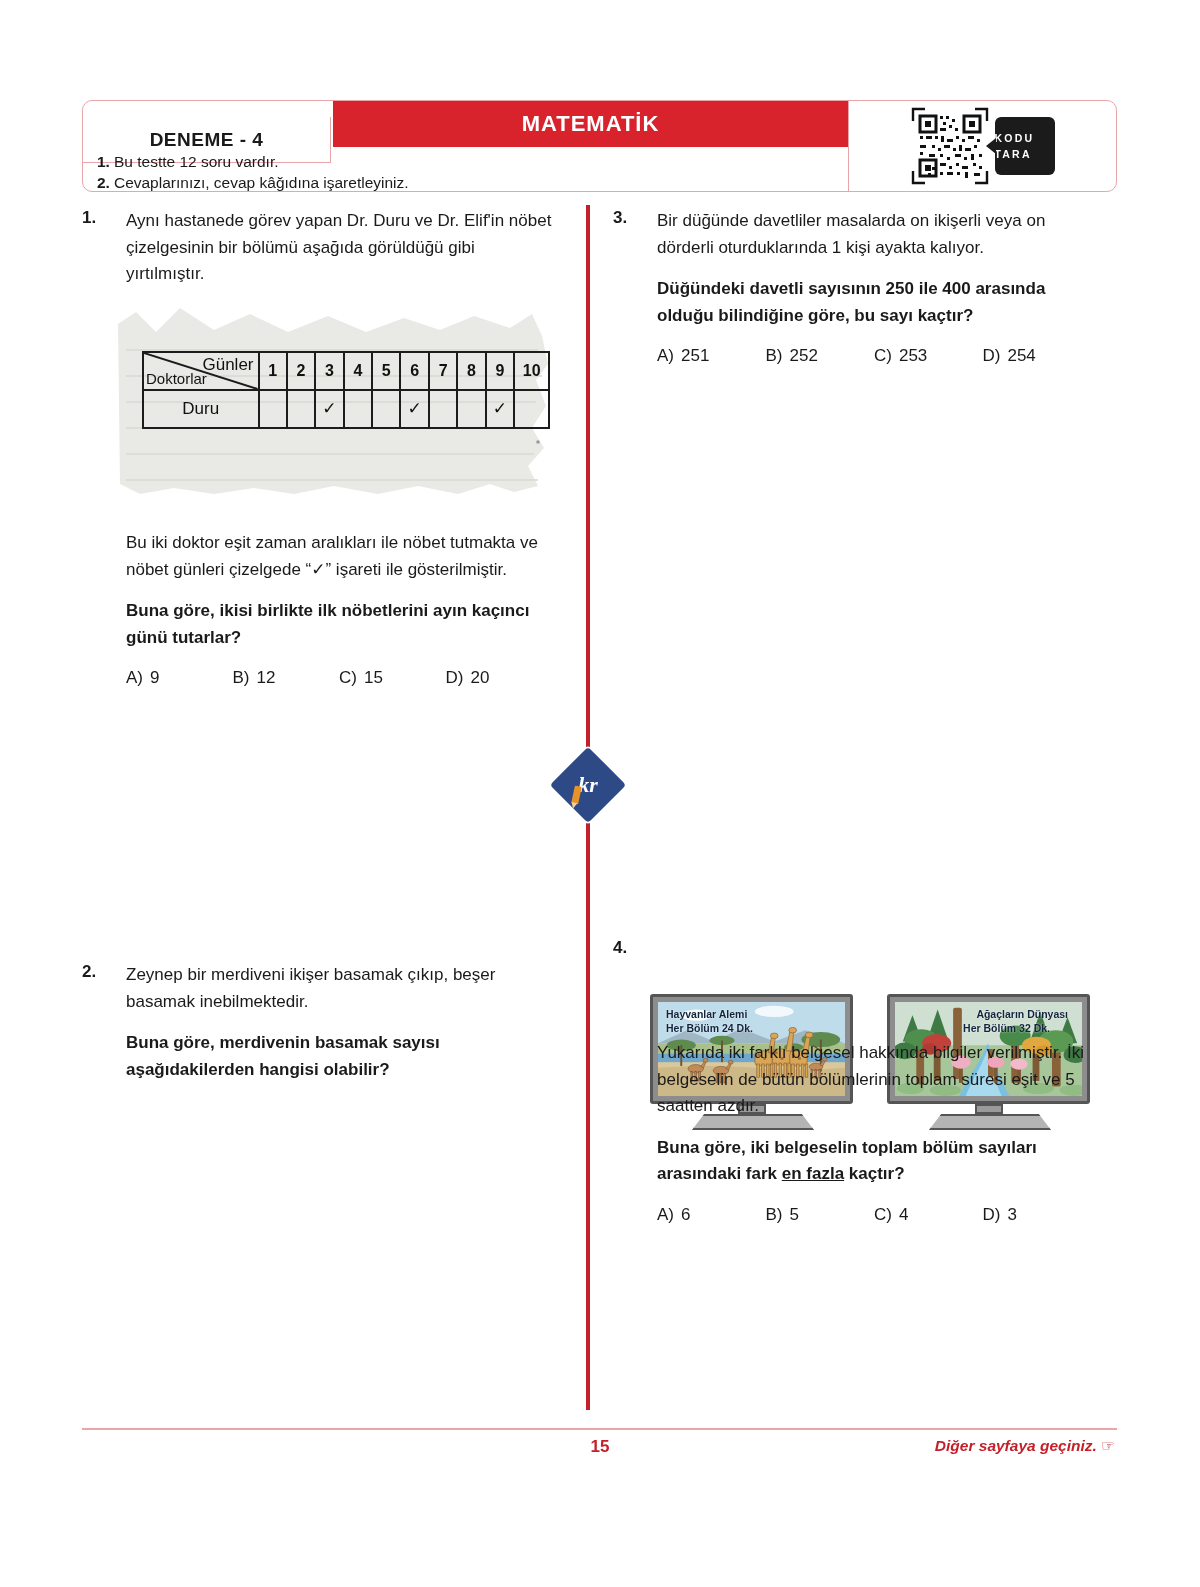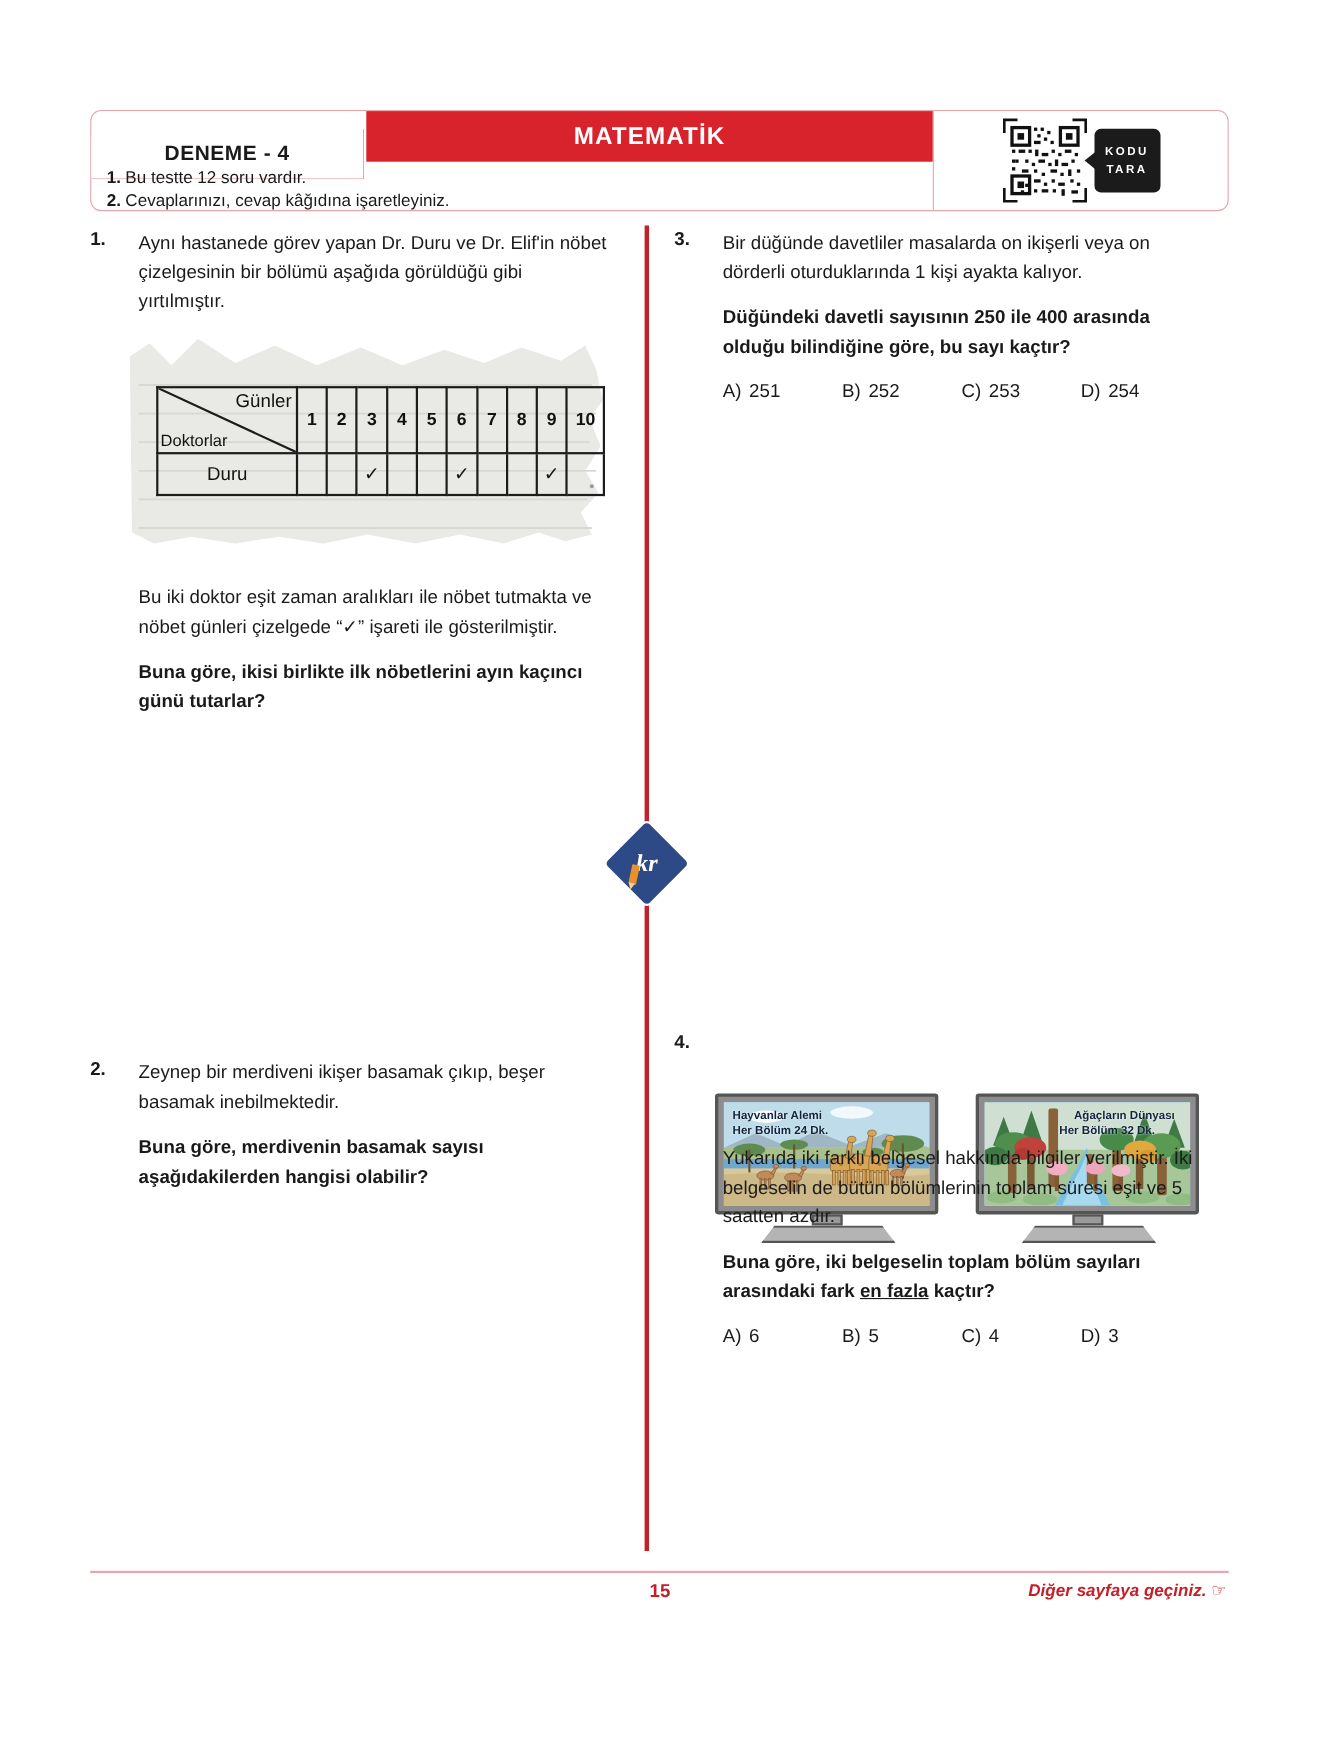--- a/index.html
+++ b/index.html
@@ -38,21 +38,21 @@
   .hdr-qr{
     position:absolute;right:0px;top:0px;width:268px;height:90px;
     border-left:1.5px solid #e8a6ab;
     display:flex;align-items:center;justify-content:center;gap:6px;
     box-sizing:border-box;
   }
   .qr-wrap{position:relative;width:78px;height:78px;}
   .qr-frame{position:absolute;inset:0;}
   .kodu-bubble{
     position:relative;width:60px;height:58px;background:#1b1b1b;border-radius:6px;
-    display:flex;flex-direction:column;align-items:center;justify-content:center;
+    display:flex;flex-direction:column;justify-content:center;
     color:#fff;font-weight:bold;font-size:10.5px;letter-spacing:2.2px;line-height:1.55;
   }
   .kodu-bubble::before{
     content:"";position:absolute;left:-9px;top:21px;
     border-top:8px solid transparent;border-bottom:8px solid transparent;
     border-right:10px solid #1b1b1b;
   }
   .hdr-rules{
     position:absolute;left:0;top:46px;width:767px;height:44px;
     padding:4px 0 0 14px;box-sizing:border-box;
@@ -115,21 +115,21 @@
   }
   .sched td,.sched th{
     border:2px solid #1c1c1c;
     height:34px;text-align:center;vertical-align:middle;
     font-weight:normal;background:transparent;
   }
   .sched td.day{width:26px;font-weight:bold;font-size:16px;}
   .sched td.day.wide{width:32px;}
   .sched td.name{width:120px;font-size:17px;}
   .corner{
-    position:relative;width:120px;height:54px;padding:12px;
+    position:relative;width:120px;height:54px;padding:0;
   }
   .corner .g{position:absolute;right:4px;top:2px;font-size:17px;}
   .corner .d{position:absolute;left:2px;bottom:2px;font-size:15px;}
   .corner .slash{position:absolute;left:0;top:0;width:100%;height:100%;}
   .chk{font-size:17px;font-weight:bold;line-height:1;}
 
   
   .tvs{position:absolute;left:650px;top:994px;width:460px;height:140px;}
   .tv{position:absolute;top:0;width:215px;height:140px;}
   .tv-frame{
@@ -321,20 +321,26 @@
         <td class="day wide"><span class="chk"></span></td>
       </tr>
     </tbody>
       </table>
   </div>
 
   <div class="q" style="left:82px;top:530px;width:470px;">
     <div class="q-body">
       <div class="q-text">Bu iki doktor eşit zaman aralıkları ile nöbet tutmakta ve nöbet günleri çizelgede “✓” işareti ile gösterilmiştir.</div>
       <div class="q-text bold">Buna göre, ikisi birlikte ilk nöbetlerini ayın kaçıncı günü tutarlar?</div>
+      <div class="options">
+        <div class="opt"><span class="let">A)</span><span>9</span></div>
+        <div class="opt"><span class="let">B)</span><span>12</span></div>
+        <div class="opt"><span class="let">C)</span><span>15</span></div>
+        <div class="opt"><span class="let">D)</span><span>20</span></div>
+      </div>
     </div>
   </div>
 
   <div class="q" style="left:82px;top:962px;width:470px;">
     <div class="q-num">2.</div>
     <div class="q-body">
       <div class="q-text">Zeynep bir merdiveni ikişer basamak çıkıp, beşer basamak inebilmektedir.</div>
       <div class="q-text bold">Buna göre, merdivenin basamak sayısı aşağıdakilerden hangisi olabilir?</div>
     </div>
   </div>

